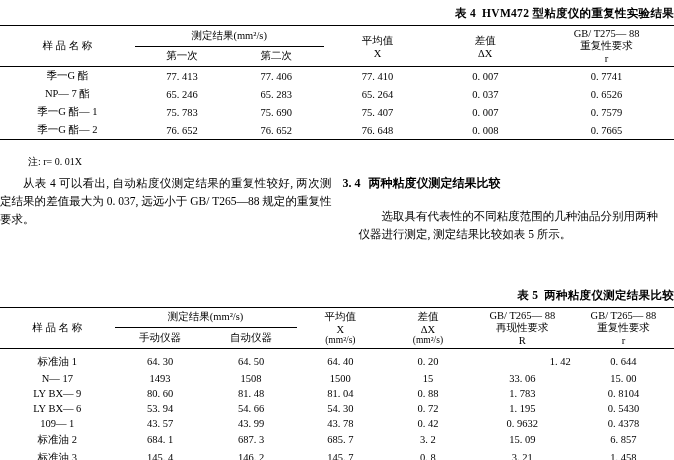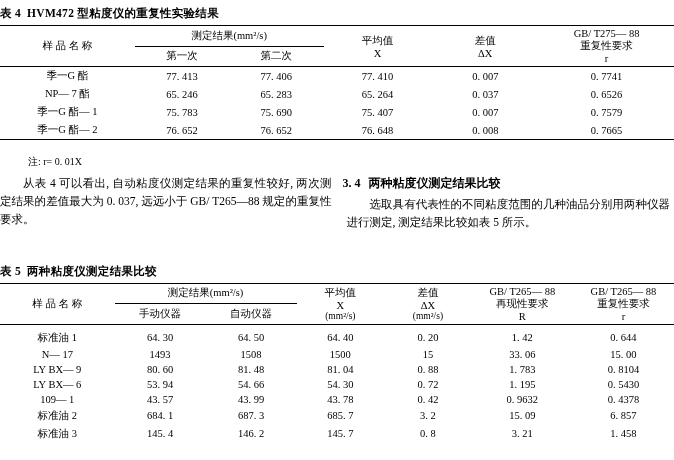--- a/index.html
+++ b/index.html
@@ -15,21 +15,21 @@
     font-size: 11px;
     overflow: hidden;
   }
   .page {
     position: relative;
     width: 674px;
     height: 460px;
     padding: 0;
   }
   .tbl-caption {
-    text-align: left;
+    text-align: right;
     font-size: 11.5px;
     font-family: "Liberation Serif", serif;
     font-weight: bold;
     letter-spacing: 0.3px;
   }
   .cap-num { margin-right: 6px; }
   table.doc {
     border-collapse: collapse;
     width: 100%;
     font-size: 10.5px;
@@ -143,21 +143,21 @@
   <div class="note">注: r= 0. 01X</div>
 
   <div class="twocol">
     <div class="col">
       <p class="body-text indent" style="margin:0;">从表 4 可以看出, 自动粘度仪测定结果的重复性较好, 两次测定结果的差值最大为 0. 037, 远远小于 GB/ T265—88 规定的重复性要求。</p>
     </div>
     <div class="col">
       <div class="sec-head">
         <span class="sec-num">3. 4</span><span>两种粘度仪测定结果比较</span>
       </div>
-      <p class="body-text indent" style="margin:4px;">选取具有代表性的不同粘度范围的几种油品分别用两种仪器进行测定, 测定结果比较如表 5 所示。</p>
+      <p class="body-text indent" style="margin:16px;">选取具有代表性的不同粘度范围的几种油品分别用两种仪器进行测定, 测定结果比较如表 5 所示。</p>
     </div>
   </div>
 
   <div class="tbl-caption" style="margin-top:28px;">
     <span class="cap-num">表 5</span><span>两种粘度仪测定结果比较</span>
   </div>
 
   <table class="doc" style="margin-top:4px;">
     <tbody>
         <tr>
@@ -188,21 +188,21 @@
       <td class="rule-bot">手动仪器</td>
       <td class="rule-bot">自动仪器</td>
     </tr>
 
     <tr>
       <td style="padding-top:6px;">标准油 1</td>
       <td style="padding-top:6px;">64. 30</td>
       <td style="padding-top:6px;">64. 50</td>
       <td style="padding-top:6px;">64. 40</td>
       <td style="padding-top:6px;">0. 20</td>
-      <td style="padding-top:6px;">1. 42</td>
+      <td style="padding-top:6px;text-align:right;">1. 42</td>
       <td style="padding-top:6px;">0. 644</td>
     </tr>
     <tr>
       <td>N— 17</td>
       <td>1493</td>
       <td>1508</td>
       <td>1500</td>
       <td>15</td>
       <td>33. 06</td>
       <td>15. 00</td>

